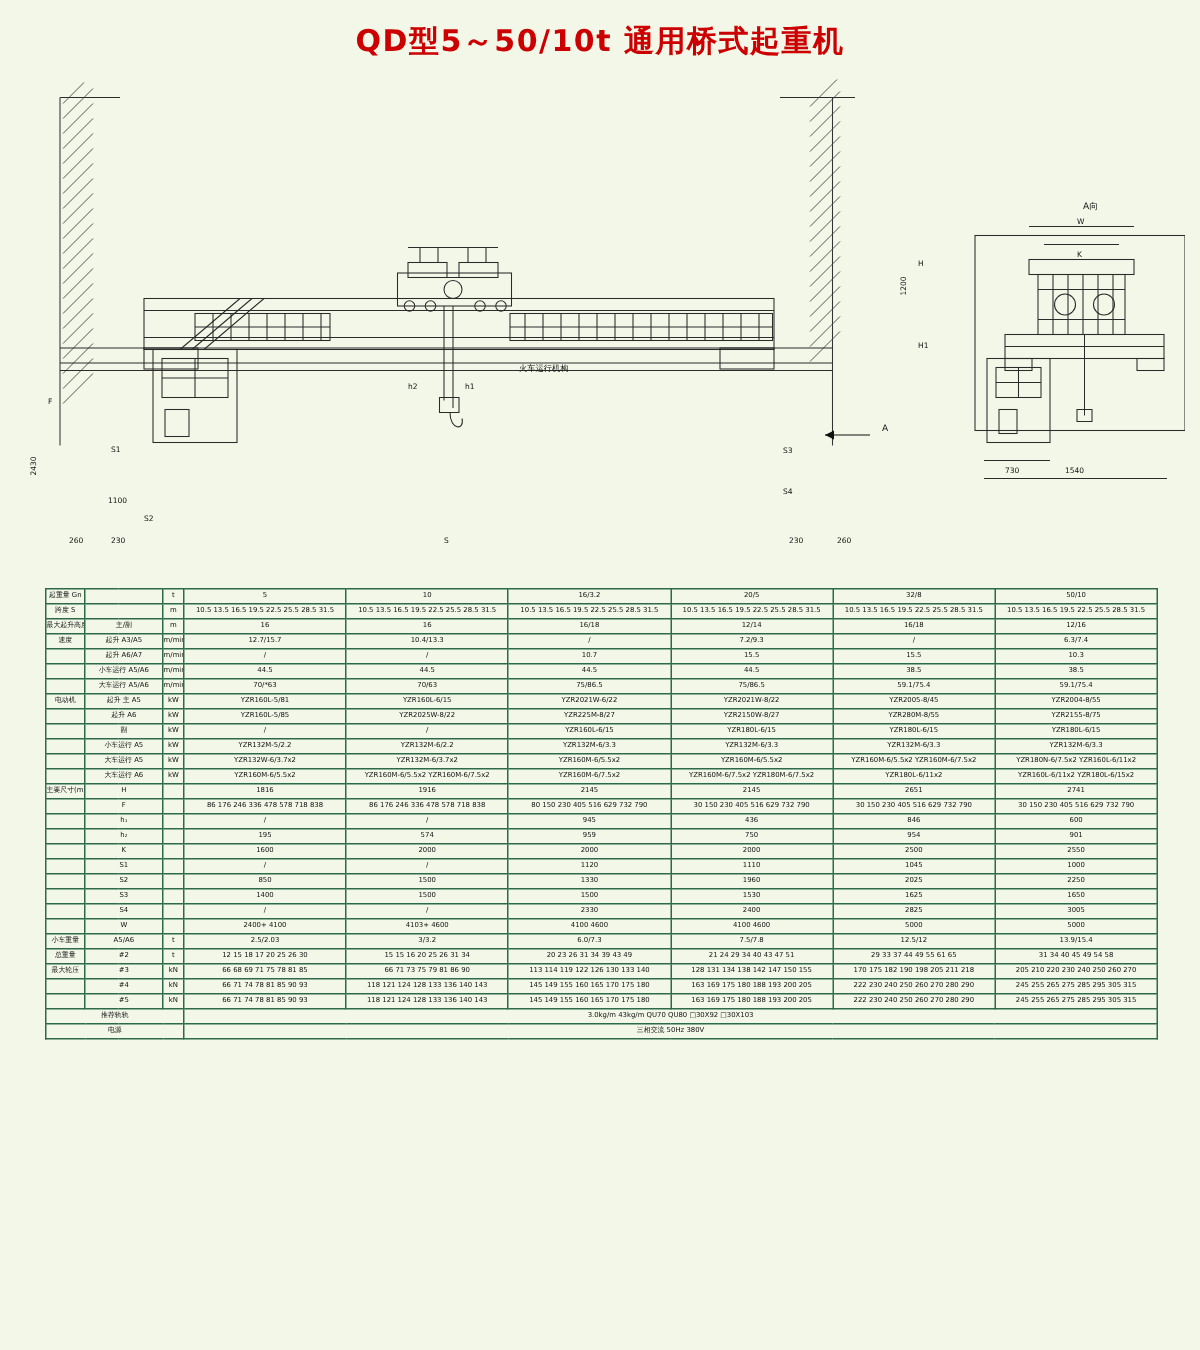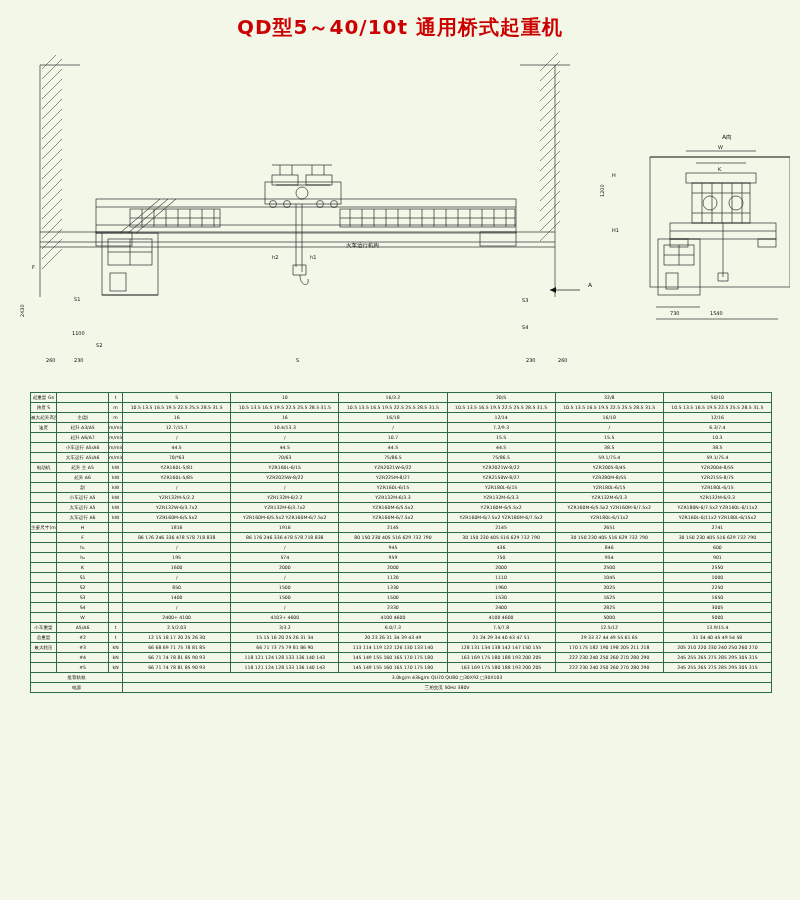--- a/index.html
+++ b/index.html
@@ -55,21 +55,21 @@
   td.lbl{font-size:5px;}
   td.big{font-size:6px;}
   .footer{
     font-size:5.5px;
     text-align:center;
   }
 </style>
 </head>
 <body>
 
-<div id="title">QD型5～40/10t 通用桥式起重机</div>
+<div id="title">QD型5～50/10t 通用桥式起重机</div>
 
 <div class="drawing">
 <svg width="780" height="320" viewBox="0 0 780 320" xmlns="http://www.w3.org/2000/svg">
   <g stroke="#2b2b2b" fill="none" stroke-width="0.7">
 
     <rect x="18" y="10" width="600" height="285" stroke="none"></rect>
 
     <path d="M30 18 L30 250" stroke="#333"></path>
     <path d="M30 18 L70 18"></path>
     <g stroke="#444" stroke-width="0.6">

